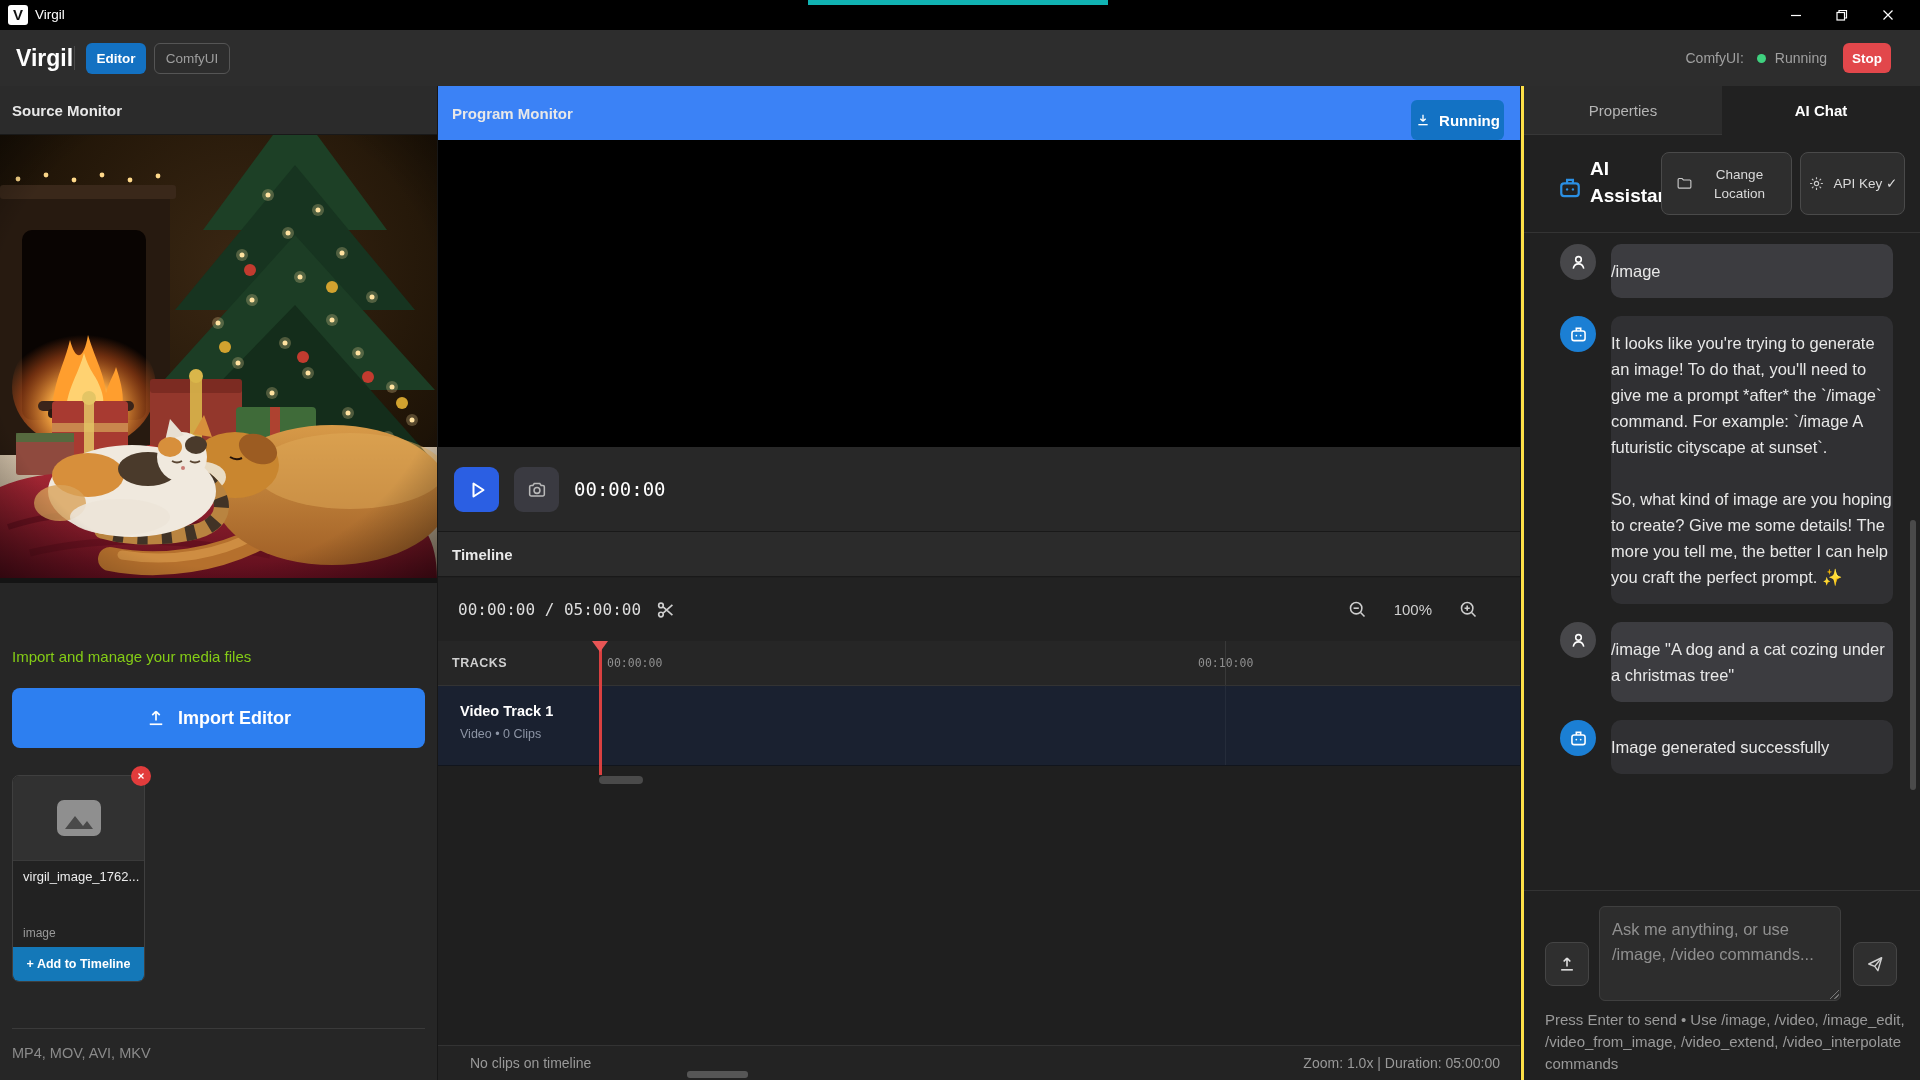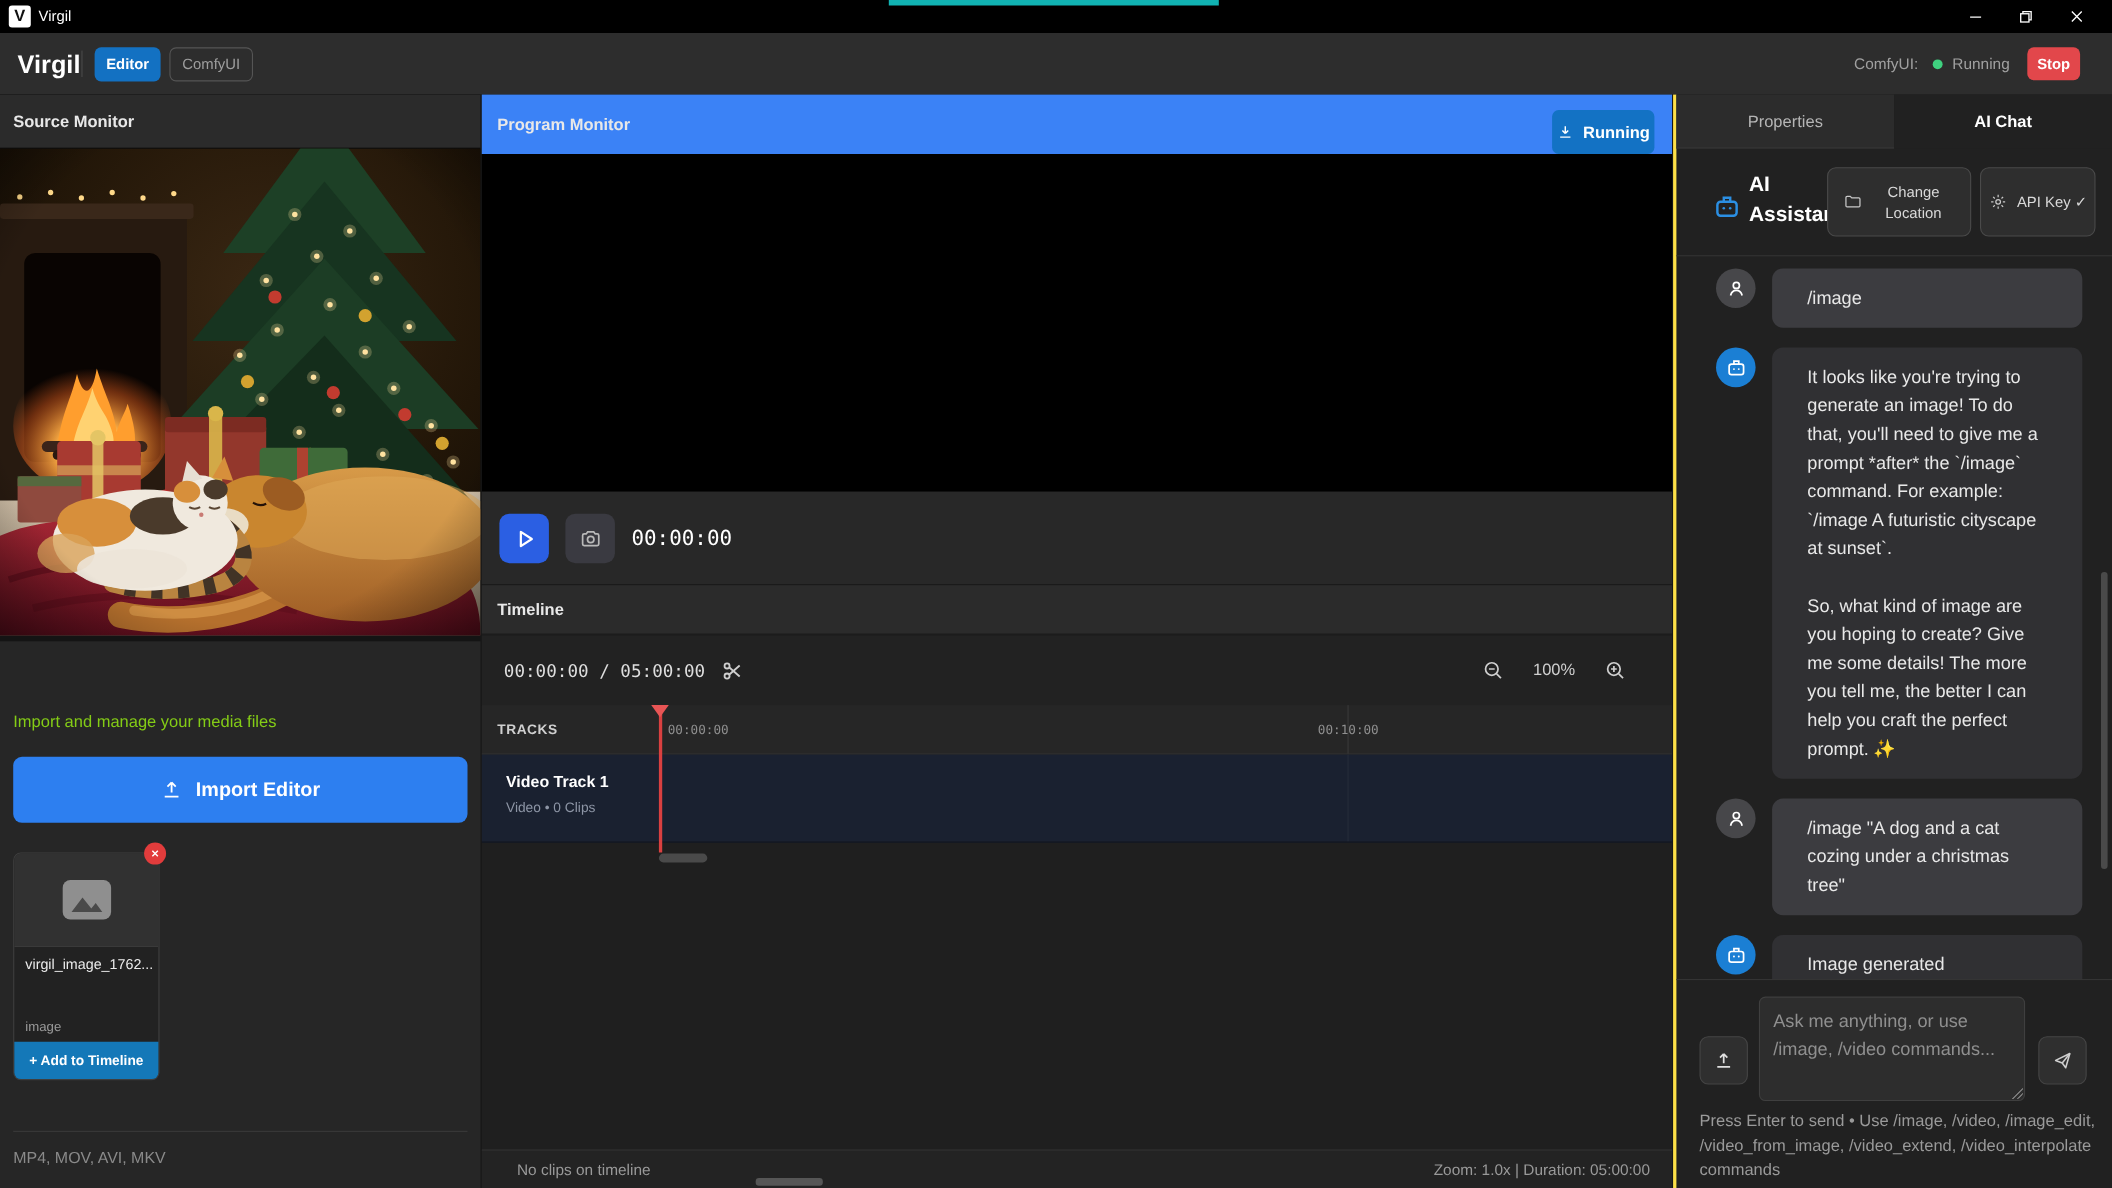--- a/index.html
+++ b/index.html
@@ -110,21 +110,21 @@
   .btn-api { left:276px; width:105px; }
   .asst-btn svg { width:17px; height:17px; stroke:#c9c9c9; stroke-width:1.6; fill:none; flex:none; }
   .asst-btn .lbl { white-space:pre-line; max-width:76px; }
 
   .chat { position:absolute; top:147px; left:0; width:399px; height:657px; padding:11px 30px 0 36px; display:flex; flex-direction:column; gap:18px; overflow:hidden; }
   .msg { display:flex; gap:15px; }
   .avatar { width:36px; height:36px; border-radius:50%; flex:none; display:flex; align-items:center; justify-content:center; }
   .avatar svg { width:21px; height:21px; stroke:#fff; stroke-width:1.8; fill:none; }
   .av-user { background:#47474a; }
   .av-bot { background:#1b7fd4; }
-  .bubble { flex:1; border-radius:10px; padding:14px 32px; font-size:16.5px; line-height:26px; color:#e8e8e8; white-space:pre-wrap; }
+  .bubble { flex:1; border-radius:10px; padding:14px 0; font-size:16.5px; line-height:26px; color:#e8e8e8; white-space:pre-wrap; }
   .bub-user { background:#3c3c40; }
   .bub-bot { background:#303033; }
   .chat-scrollbar { position:absolute; right:4px; top:434px; width:6px; height:270px; background:#4a4a4a; border-radius:3px; }
 
   .input-area { position:absolute; left:0; right:0; top:804px; bottom:0; border-top:1px solid #343434; }
   .attach-btn, .send-btn { position:absolute; top:51px; width:44px; height:44px; background:#2f2f2f; border:1px solid #454545; border-radius:8px; display:flex; align-items:center; justify-content:center; }
   .attach-btn { left:21px; }
   .send-btn { left:329px; }
   .attach-btn svg { width:20px; height:20px; stroke:#e0e0e0; stroke-width:1.9; fill:none; }
   .send-btn svg { width:20px; height:20px; stroke:#cfcfcf; stroke-width:1.7; fill:none; stroke-linejoin:round; }

